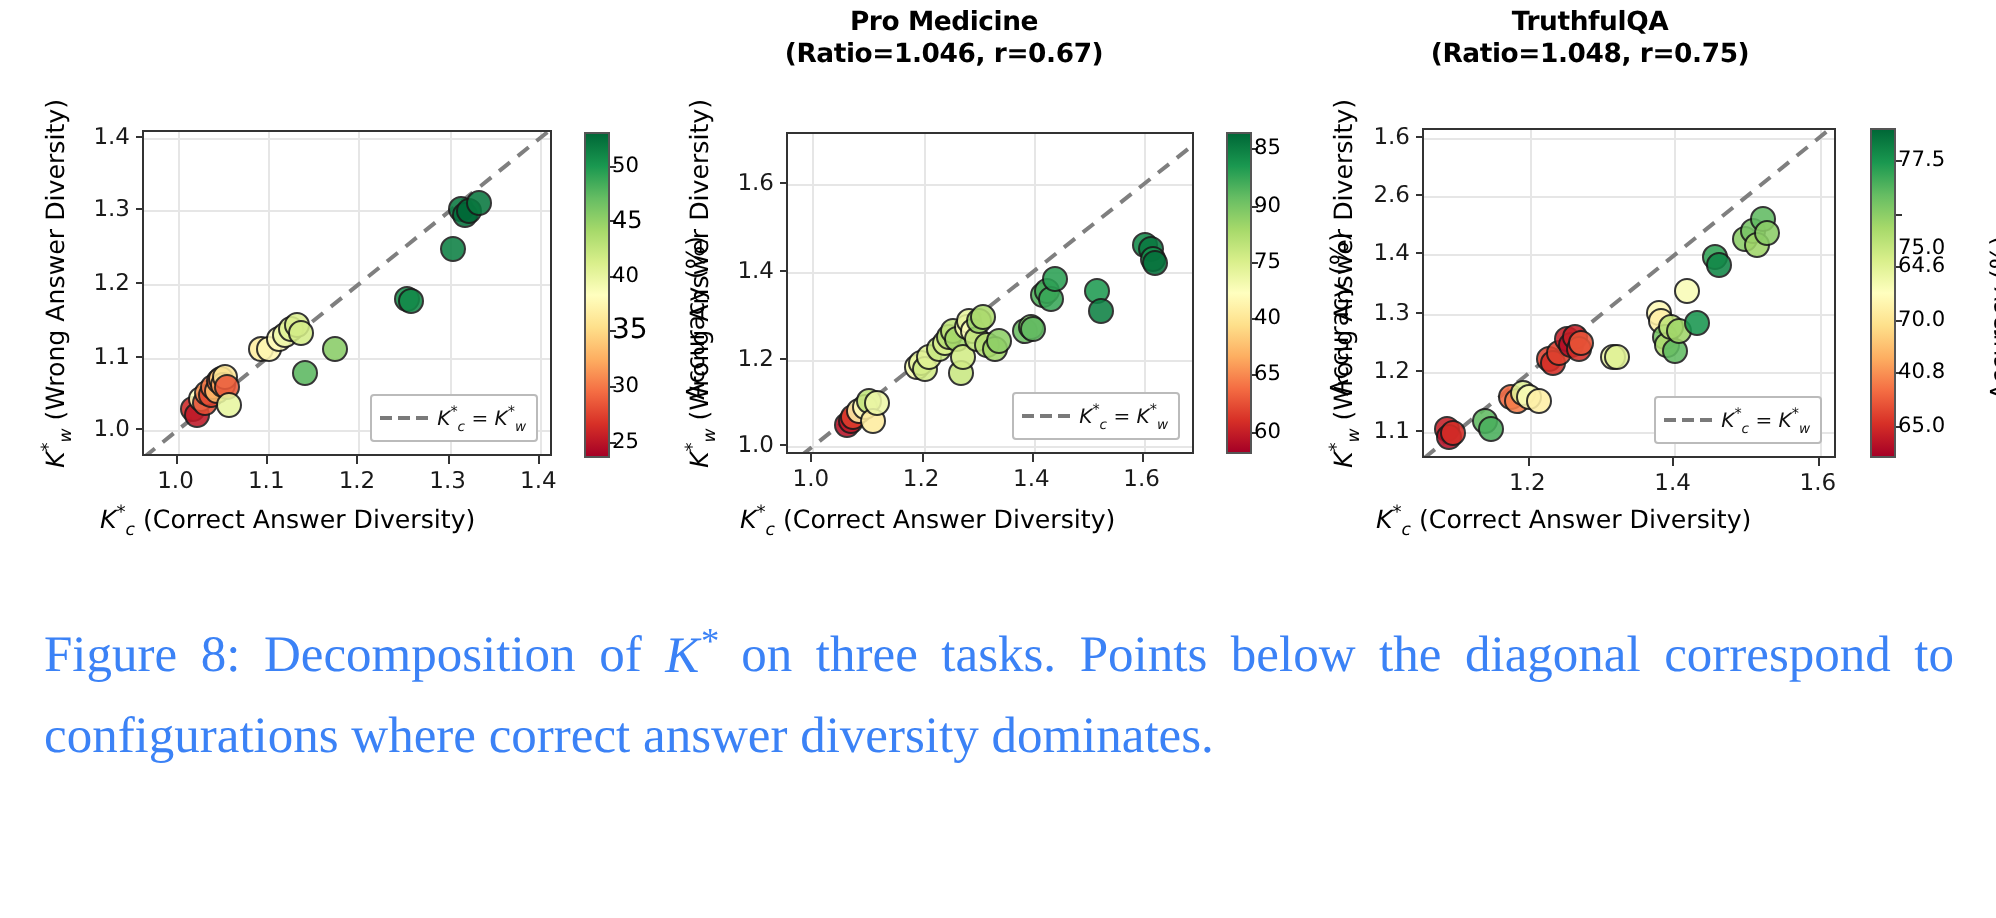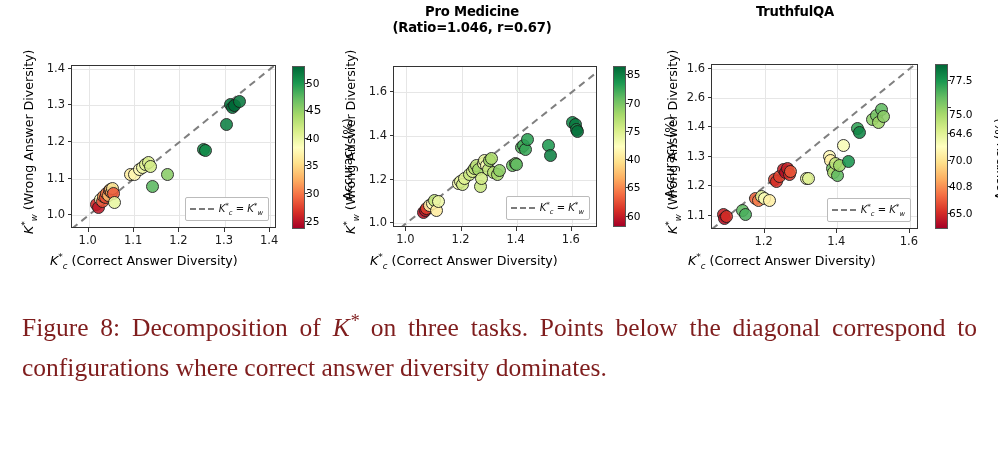--- a/index.html
+++ b/index.html
@@ -84,21 +84,21 @@
   .cbar-tick{position:absolute;height:1px;width:3px;background:#333;}
   .cbar-title{
     position:absolute;font-size:12.4px;color:#000;white-space:nowrap;
     transform-origin:0 0;transform:rotate(-90deg);
   }
 
   
   .caption{
     position:absolute;left:22px;top:300px;width:955px;
     font-family:"Liberation Serif", serif;
-    font-size:25.5px;line-height:40px;color:#7f1d1d;
+    font-size:25.5px;line-height:40px;color:#3b82f6;
     text-align:justify;
   }
   .caption .nobr{white-space:nowrap;}
 </style>
 </head>
 <body>
 
 <div class="figure-wrap">
 
   <div class="panels" id="panels">
@@ -174,21 +174,21 @@
         <div class="tickmark y" style="top: 67.92px; left: 61.5px;"></div>
         <div class="tick y" style="top: 67.92px; left: 25px; width: 34px;">1.4</div>
         <div class="xlabel" style="left: 44px; top: 252px;"><span class="mvar">K</span><span class="sup">*</span><span class="sub mvar">c</span> (Correct Answer Diversity)</div>
         <div class="ylabel" style="left: 14px; top: 234px;"><span class="mvar">K</span><span class="sup">*</span><span class="sub mvar">w</span> (Wrong Answer Diversity)</div>
         <div class="cbar" style="left: 286px; top: 66px; height: 163px; background: linear-gradient(rgb(0, 104, 55), rgb(26, 152, 80), rgb(102, 189, 99), rgb(166, 217, 106), rgb(217, 239, 139), rgb(255, 255, 191), rgb(254, 224, 139), rgb(253, 174, 97), rgb(244, 109, 67), rgb(215, 48, 39), rgb(165, 0, 38));"></div>
         <div class="cbar-tick" style="top: 220.71px; left: 299px;"></div>
         <div class="cbar-tl" style="top: 220.71px; left: 300px; font-size: 10.6px;">25</div>
         <div class="cbar-tick" style="top: 193.08px; left: 299px;"></div>
         <div class="cbar-tl" style="top: 193.08px; left: 300px; font-size: 10.6px;">30</div>
         <div class="cbar-tick" style="top: 165.46px; left: 299px;"></div>
-        <div class="cbar-tl" style="top: 165.46px; left: 300px; font-size: 10px;">35</div>
+        <div class="cbar-tl" style="top: 165.46px; left: 300px; font-size: 14px;">35</div>
         <div class="cbar-tick" style="top: 137.83px; left: 299px;"></div>
         <div class="cbar-tl" style="top: 137.83px; left: 300px; font-size: 10.6px;">40</div>
         <div class="cbar-tick" style="top: 110.2px; left: 299px;"></div>
         <div class="cbar-tl" style="top: 110.2px; left: 300px; font-size: 12px;">45</div>
         <div class="cbar-tick" style="top: 82.58px; left: 299px;"></div>
         <div class="cbar-tl" style="top: 82.58px; left: 300px; font-size: 10.6px;">50</div>
         <div class="cbar-title" style="left: 334px; top: 200px;">Accuracy (%)</div>
       </div>
       <div class="panel" id="panel-1" style="left: 330px; width: 330px;">
         <div class="panel-title" style="right: 46px;"><span>Pro Medicine</span><span class="l2">(Ratio=1.046, r=0.67)</span></div>
@@ -271,27 +271,27 @@
         <div class="cbar" style="left: 283px; top: 66px; height: 161px; background: linear-gradient(rgb(0, 104, 55), rgb(26, 152, 80), rgb(102, 189, 99), rgb(166, 217, 106), rgb(217, 239, 139), rgb(255, 255, 191), rgb(254, 224, 139), rgb(253, 174, 97), rgb(244, 109, 67), rgb(215, 48, 39), rgb(165, 0, 38));"></div>
         <div class="cbar-tick" style="top: 215.7px; left: 296px;"></div>
         <div class="cbar-tl" style="top: 215.7px; left: 297px; font-size: 10.6px;">60</div>
         <div class="cbar-tick" style="top: 187.46px; left: 296px;"></div>
         <div class="cbar-tl" style="top: 187.46px; left: 297px; font-size: 10.6px;">65</div>
         <div class="cbar-tick" style="top: 159.21px; left: 296px;"></div>
         <div class="cbar-tl" style="top: 159.21px; left: 297px; font-size: 10.6px;">40</div>
         <div class="cbar-tick" style="top: 130.96px; left: 296px;"></div>
         <div class="cbar-tl" style="top: 130.96px; left: 297px; font-size: 10.6px;">75</div>
         <div class="cbar-tick" style="top: 102.72px; left: 296px;"></div>
-        <div class="cbar-tl" style="top: 102.72px; left: 297px; font-size: 10.6px;">70</div>
+        <div class="cbar-tl" style="top: 102.72px; left: 297px; font-size: 10.6px;">90</div>
         <div class="cbar-tick" style="top: 74.47px; left: 296px;"></div>
         <div class="cbar-tl" style="top: 74.47px; left: 297px; font-size: 10.6px;">85</div>
         <div class="cbar-title" style="left: 332px; top: 198px;">Accuracy (%)</div>
       </div>
       <div class="panel" id="panel-2" style="left: 654px; width: 344px;">
-        <div class="panel-title" style="right: 62px;"><span>TruthfulQA</span></div>
+        <div class="panel-title" style="right: 62px;"><span>TruthfulQA</span><span class="l2">(Ratio=1.048, r=0.75)</span></div>
         <div class="plotbox" id="plot-2" style="left: 57px; top: 64px; width: 207px; height: 165px;">
           <div class="gridline v" style="left: 52.66px; background: rgb(230, 230, 230);"></div>
           <div class="gridline v" style="left: 125.29px; background: rgb(230, 230, 230);"></div>
           <div class="gridline v" style="left: 197.92px; background: rgb(230, 230, 230);"></div>
           <div class="gridline h" style="top: 150.86px; background: rgb(230, 230, 230);"></div>
           <div class="gridline h" style="top: 121.39px; background: rgb(230, 230, 230);"></div>
           <div class="gridline h" style="top: 91.93px; background: rgb(230, 230, 230);"></div>
           <div class="gridline h" style="top: 62.46px; background: rgb(230, 230, 230);"></div>
           <div class="gridline h" style="top: 33px; background: rgb(230, 230, 230);"></div>
           <div class="gridline h" style="top: 3.54px; background: rgb(230, 230, 230);"></div>
@@ -362,21 +362,21 @@
         <div class="cbar" style="left: 281px; top: 64px; height: 165px; background: linear-gradient(rgb(0, 104, 55), rgb(26, 152, 80), rgb(102, 189, 99), rgb(166, 217, 106), rgb(217, 239, 139), rgb(255, 255, 191), rgb(254, 224, 139), rgb(253, 174, 97), rgb(244, 109, 67), rgb(215, 48, 39), rgb(165, 0, 38));"></div>
         <div class="cbar-tick" style="top: 213.03px; left: 294px;"></div>
         <div class="cbar-tl" style="top: 213.03px; left: 295px; font-size: 10.6px;">65.0</div>
         <div class="cbar-tick" style="top: 186.42px; left: 294px;"></div>
         <div class="cbar-tl" style="top: 186.42px; left: 295px; font-size: 10.6px;">40.8</div>
         <div class="cbar-tick" style="top: 159.81px; left: 294px;"></div>
         <div class="cbar-tl" style="top: 159.81px; left: 295px; font-size: 10.6px;">70.0</div>
         <div class="cbar-tick" style="top: 133.19px; left: 294px;"></div>
         <div class="cbar-tl" style="top: 133.19px; left: 295px; font-size: 10.6px;">64.6</div>
         <div class="cbar-tick" style="top: 106.58px; left: 294px;"></div>
-        <div class="cbar-tl" style="top: 114px; left: 295px; font-size: 10.6px;">75.0</div>
+        <div class="cbar-tl" style="top: 124px; left: 295px; font-size: 10.6px;">75.0</div>
         <div class="cbar-tick" style="top: 79.97px; left: 294px;"></div>
         <div class="cbar-tl" style="top: 79.97px; left: 295px; font-size: 10.6px;">77.5</div>
         <div class="cbar-title" style="left: 338px; top: 200px;">Accuracy (%)</div>
       </div>
     </div>
 
   <div class="caption">
     <span>
       <span>Figure 8: Decomposition of</span>
       <span class="mvar nobr"><span>K</span><span class="sup">*</span></span>

